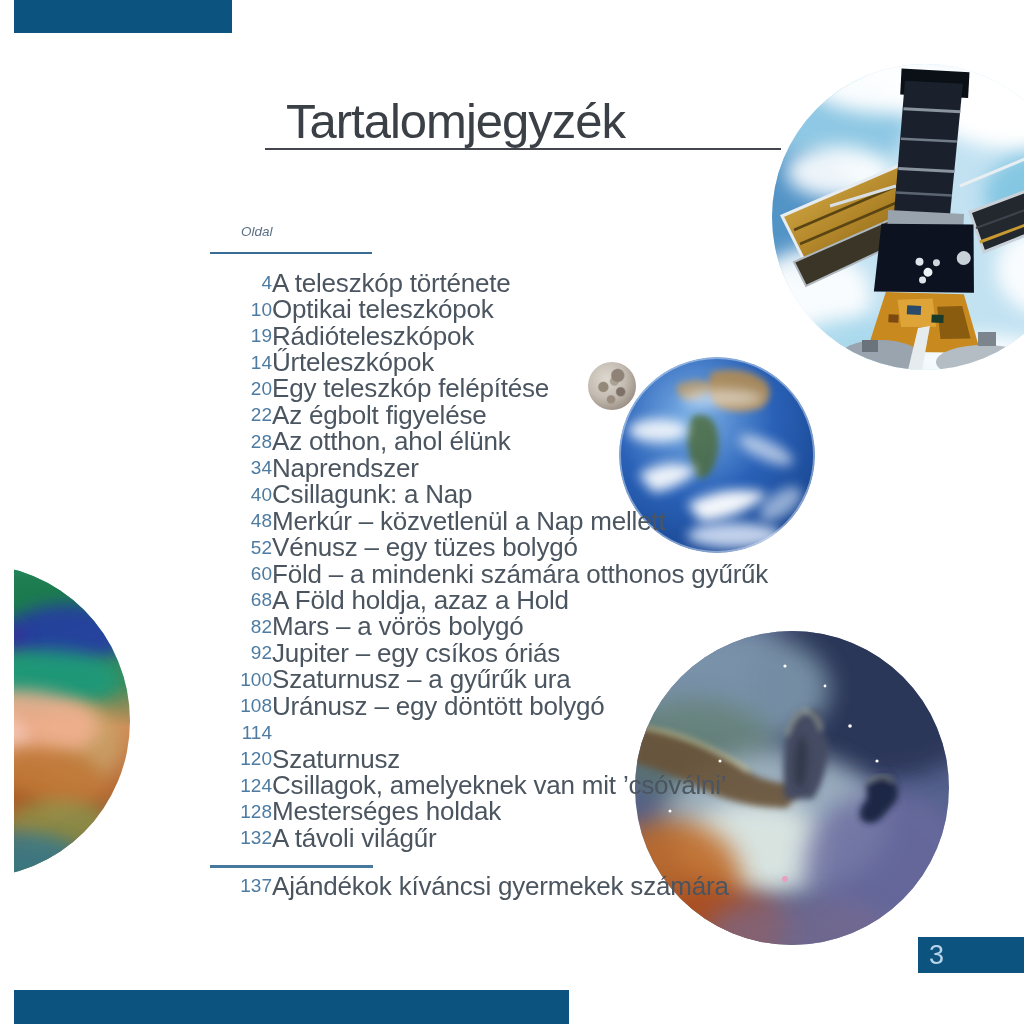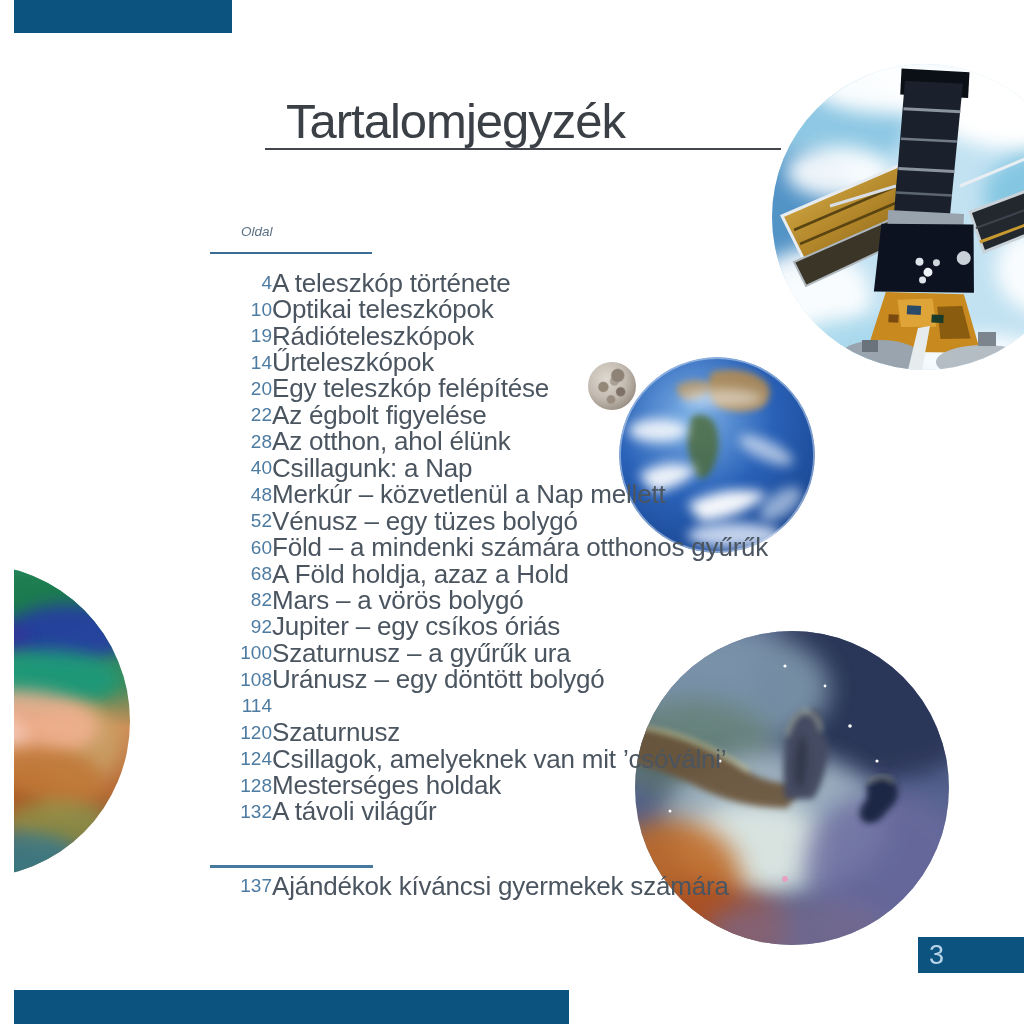--- a/index.html
+++ b/index.html
@@ -267,20 +267,24 @@
       </div>
     <div class="toc-row">
         <span class="toc-num">22</span>
         <span class="toc-title">Az égbolt figyelése</span>
       </div>
     <div class="toc-row">
         <span class="toc-num">28</span>
         <span class="toc-title">Az otthon, ahol élünk</span>
       </div>
     <div class="toc-row">
+        <span class="toc-num">34</span>
+        <span class="toc-title">Naprendszer</span>
+      </div>
+    <div class="toc-row">
         <span class="toc-num">40</span>
         <span class="toc-title">Csillagunk: a Nap</span>
       </div>
     <div class="toc-row">
         <span class="toc-num">48</span>
         <span class="toc-title">Merkúr – közvetlenül a Nap mellett</span>
       </div>
     <div class="toc-row">
         <span class="toc-num">52</span>
         <span class="toc-title">Vénusz – egy tüzes bolygó</span>

